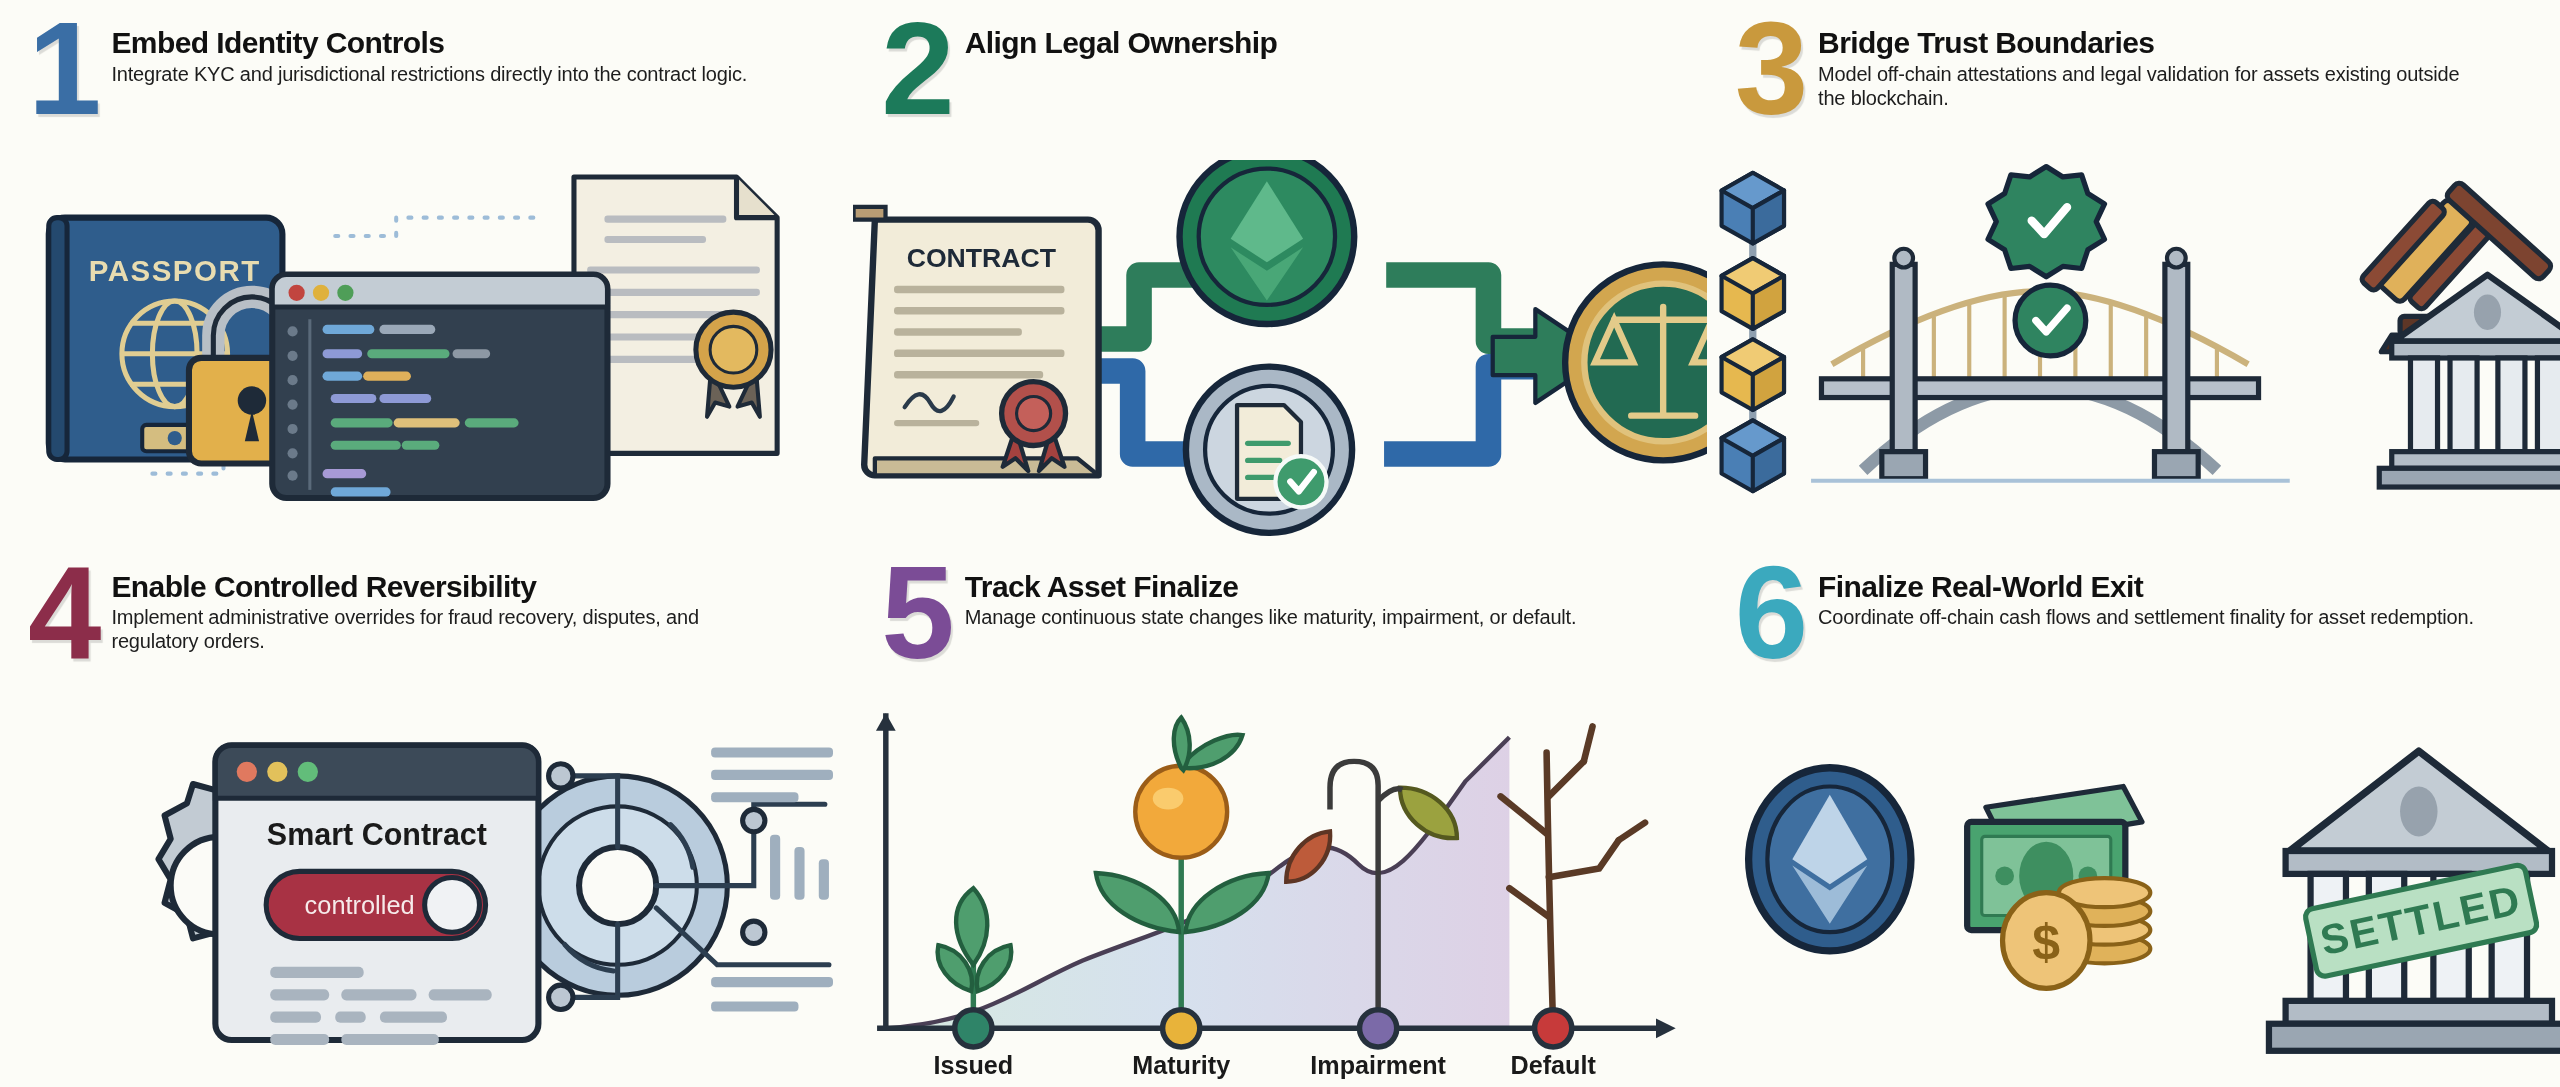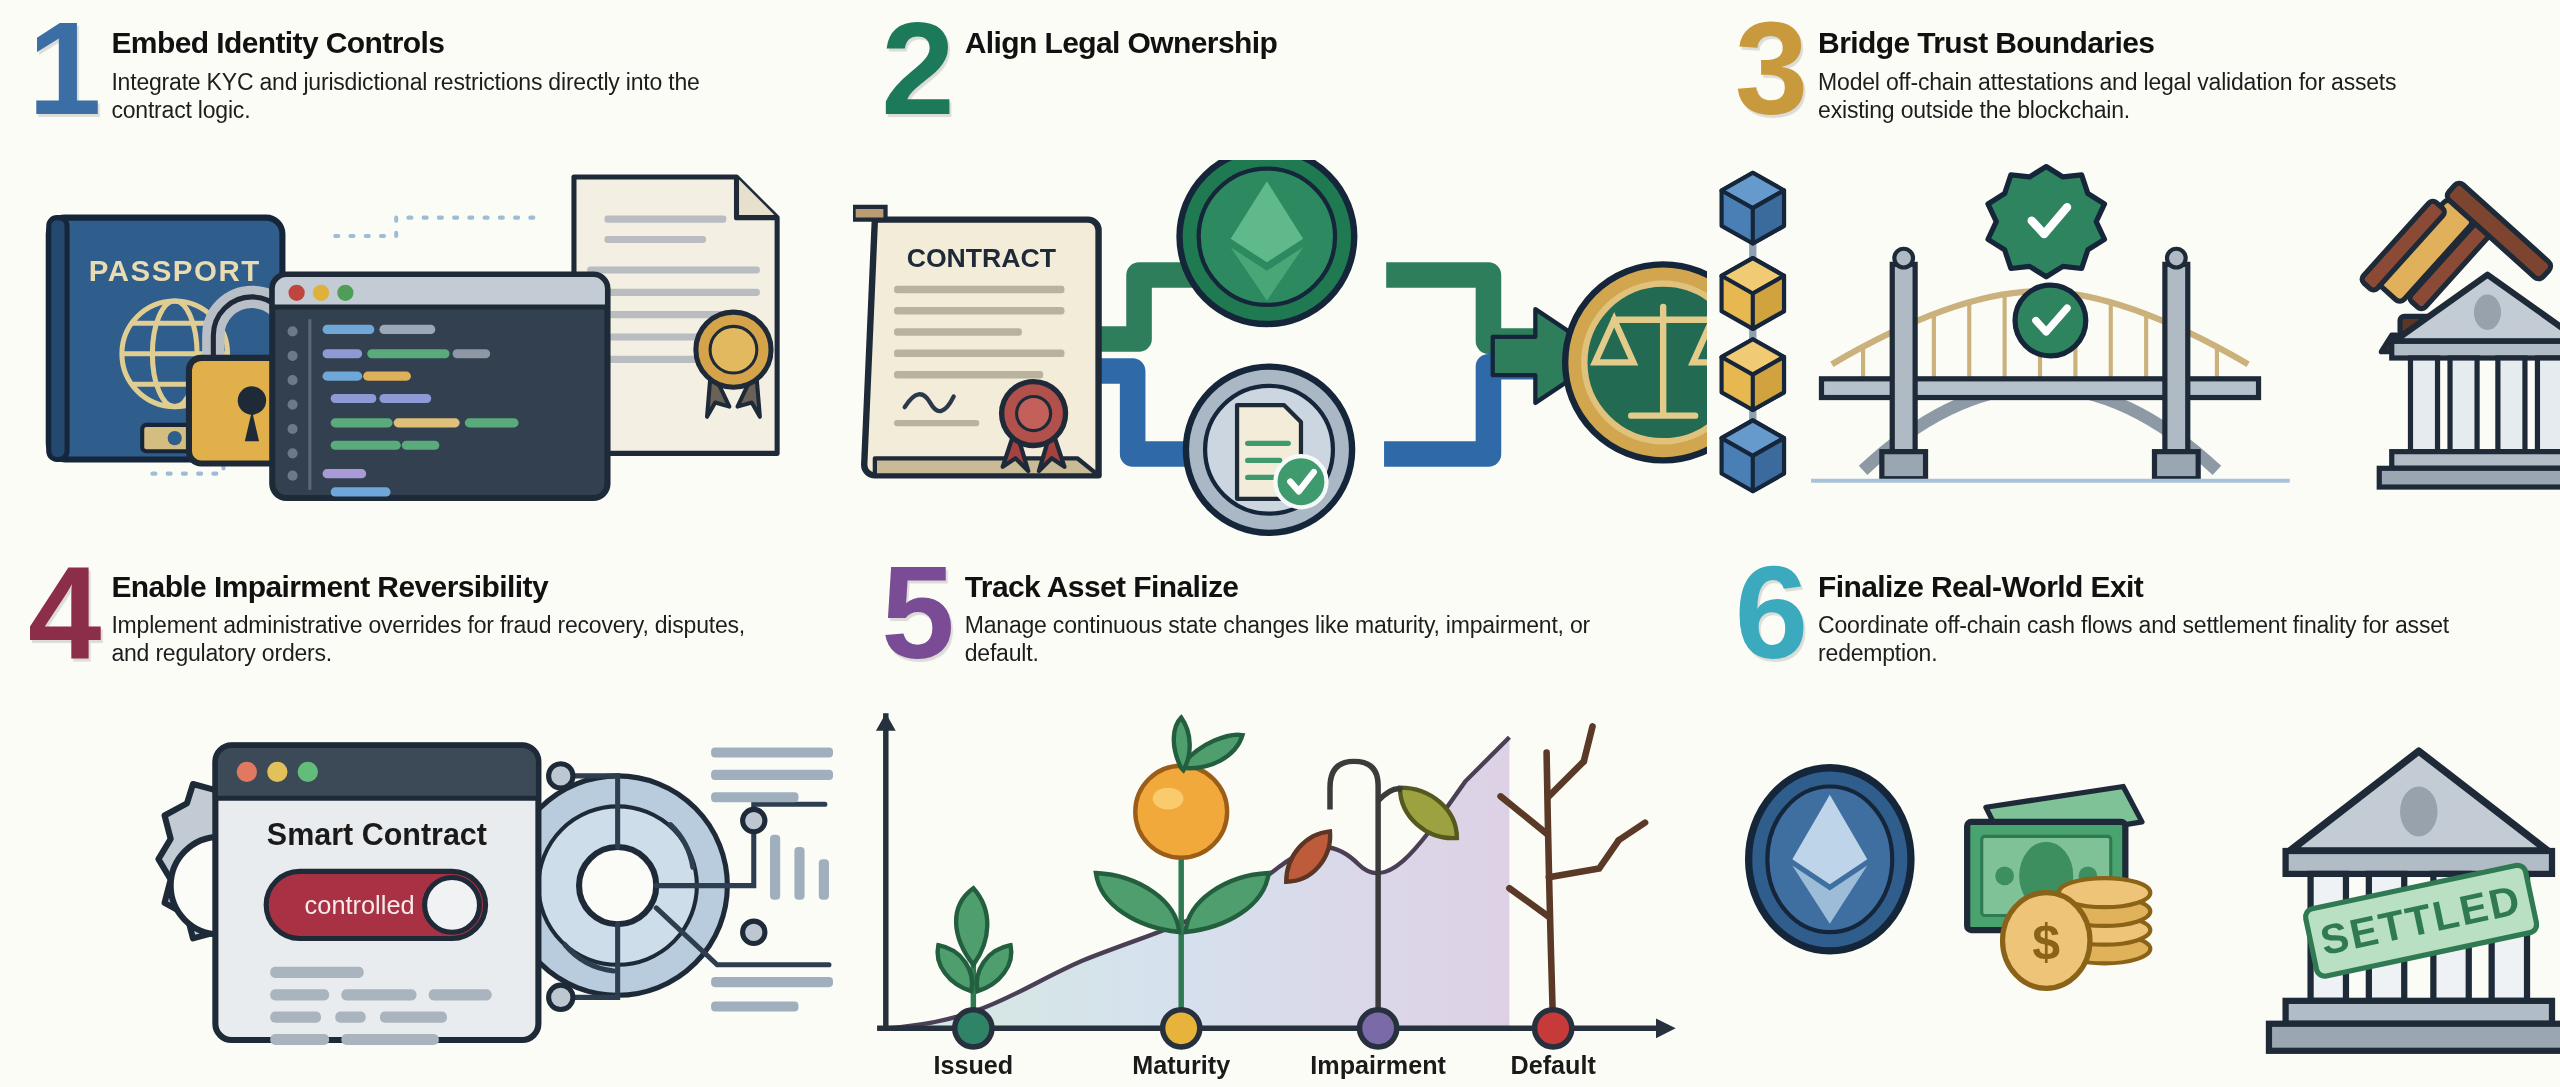--- a/index.html
+++ b/index.html
@@ -24,22 +24,22 @@
     font-family: "Liberation Sans", sans-serif;
     letter-spacing: -4px; flex: 0 0 auto;
     margin-top: -6px; text-shadow: 2px 3px 1px rgba(0,0,0,0.13);
   }
   .txt { padding-top: 10px; }
   .title {
     font-size: 30px; font-weight: 700; color: #111;
     letter-spacing: -0.6px; line-height: 1.02; white-space: nowrap;
   }
   .desc {
-    font-size: 23px; color: #1d1d1d; line-height: 1.22;
-    margin-top: 9px; max-width: 660px; letter-spacing: -0.2px;
+    font-size: 20px; color: #1d1d1d; line-height: 1.22;
+    margin-top: 3px; max-width: 660px; letter-spacing: -0.2px;
   }
   .art { position: absolute; left: 0; right: 0; top: 160px; bottom: 0; }
   .art svg { display: block; width: 100%; height: 100%; }
   .p5art { top: 156px; }
 </style>
 </head>
 <body>
 
 <div class="board">
 
@@ -304,21 +304,21 @@
           <rect x="646" y="292" width="208" height="18" fill="#9aa6b2" stroke="#1e2a38" stroke-width="5"></rect>
         </g>
       </svg>
     </div>
   </div>
 
   <div class="panel">
     <div class="head">
       <div class="num" style="color:#8c2d4a">4</div>
       <div class="txt">
-        <div class="title">Enable Impairment Reversibility</div>
+        <div class="title">Enable Controlled Reversibility</div>
         <div class="desc">Implement administrative overrides for fraud recovery, disputes, and regulatory orders.</div>
       </div>
     </div>
     <div class="art">
       <svg viewBox="0 0 840 340">
 
         <g>
           <path d="M190 60 l22 6 18 -16 18 18 24 -4 8 23 24 8 -4 24 17 17 -17 17 4 24 -24 8 -8 23 -24 -4 -18 18 -18 -16 -22 6 -6 -23 -22 -12 6 -23 -12 -20 12 -20 -6 -23 22 -12z" fill="#c2cbd3" stroke="#1e2a38" stroke-width="6" stroke-linejoin="round"></path>
           <circle cx="216" cy="160" r="48" fill="#fbfbf7" stroke="#1e2a38" stroke-width="6"></circle>
         </g>

